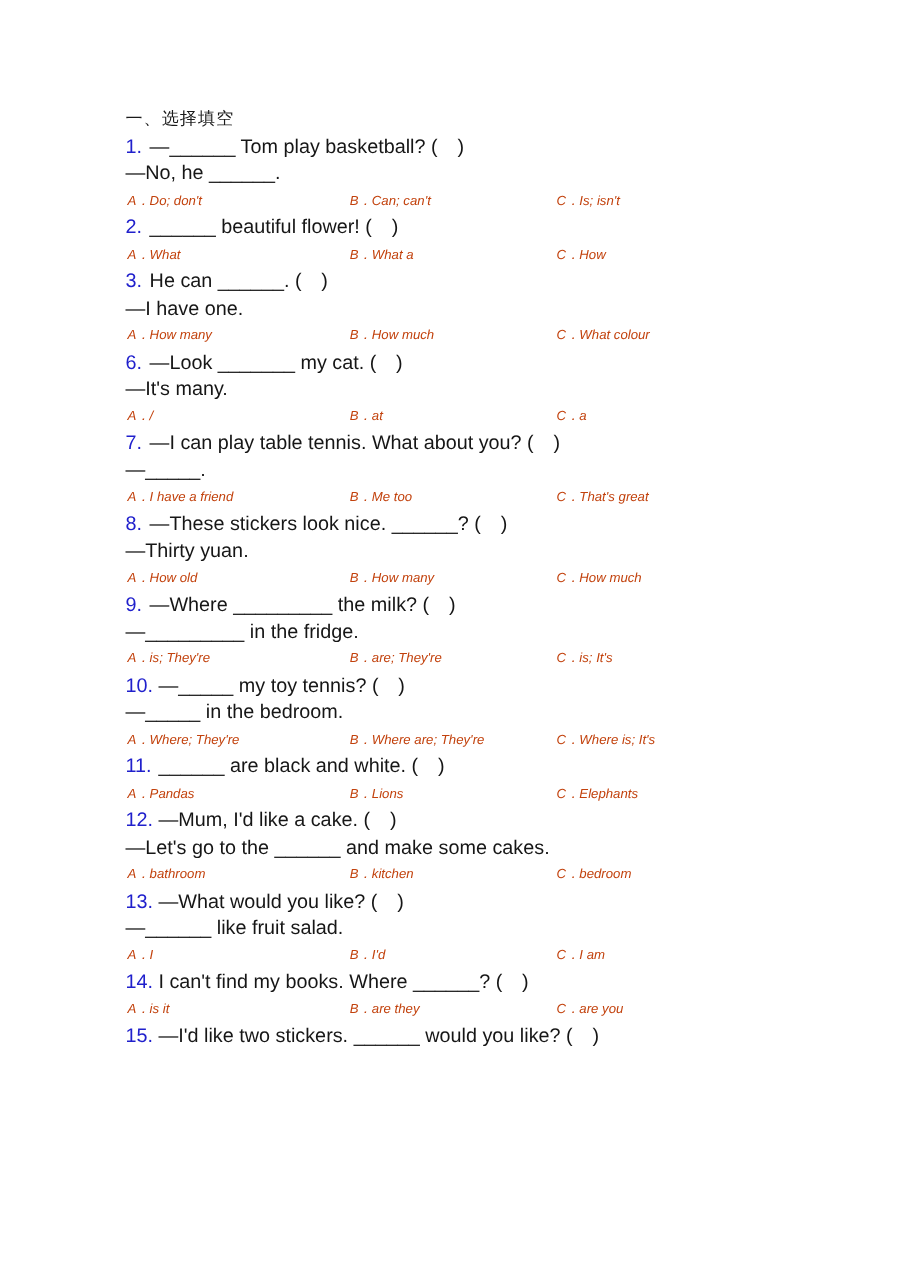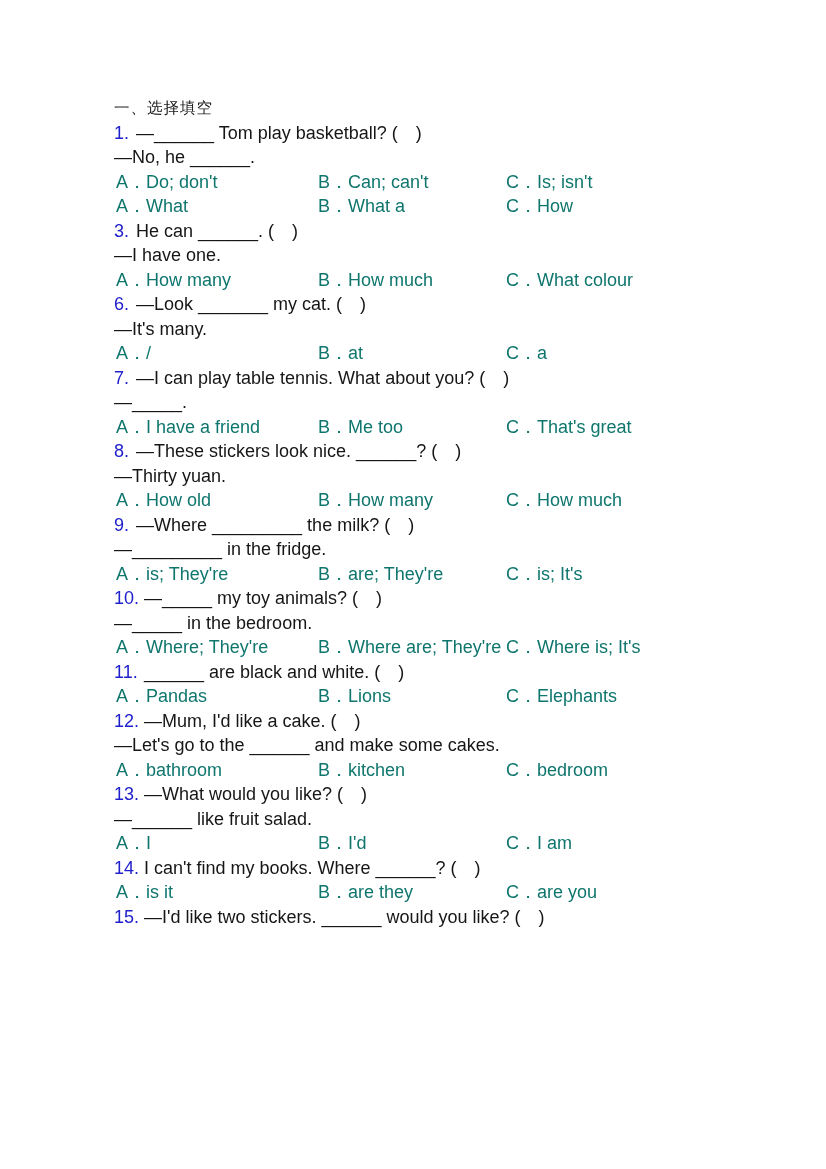--- a/index.html
+++ b/index.html
@@ -66,26 +66,27 @@
 
   .stem-text {
     color: #161616;
   }
 
   .cont-line {
     padding-left: 0px;
   }
 
   .opts-line {
-    font-size: 18px;
+    font-size: 12px;
     line-height: 24.5px;
     position: relative;
     height: 24.5px;
     white-space: nowrap;
-    color: #0f766e;
+    color: #c2410c;
+    font-style: italic;
   }
 
   .opt {
     position: absolute;
     top: 0;
     white-space: nowrap;
   }
   .opt.a { left: 2px; }
   .opt.b { left: 204px; }
   .opt.c { left: 392px; }
@@ -105,20 +106,21 @@
         <div class="q-block">
           <div class="stem-line"><span class="qnum">1.</span><span class="stem-text">—______ Tom play basketball? (　)</span></div>
           <div class="cont-line">—No, he ______.</div>
           <div class="opts-line">
             <span class="opt a"><span class="opt-letter">A．</span><span>Do; don't</span></span>
             <span class="opt b"><span class="opt-letter">B．</span><span>Can; can't</span></span>
             <span class="opt c"><span class="opt-letter">C．</span><span>Is; isn't</span></span>
           </div>
         </div>
         <div class="q-block">
+          <div class="stem-line"><span class="qnum">2.</span><span class="stem-text">______ beautiful flower! (　)</span></div>
           <div class="opts-line">
             <span class="opt a"><span class="opt-letter">A．</span><span>What</span></span>
             <span class="opt b"><span class="opt-letter">B．</span><span>What a</span></span>
             <span class="opt c"><span class="opt-letter">C．</span><span>How</span></span>
           </div>
         </div>
         <div class="q-block">
           <div class="stem-line"><span class="qnum">3.</span><span class="stem-text">He can ______. (　)</span></div>
         </div>
         <div class="q-block">
@@ -159,21 +161,21 @@
         <div class="q-block">
           <div class="stem-line"><span class="qnum">9.</span><span class="stem-text">—Where _________ the milk? (　)</span></div>
           <div class="cont-line">—_________ in the fridge.</div>
           <div class="opts-line">
             <span class="opt a"><span class="opt-letter">A．</span><span>is; They're</span></span>
             <span class="opt b"><span class="opt-letter">B．</span><span>are; They're</span></span>
             <span class="opt c"><span class="opt-letter">C．</span><span>is; It's</span></span>
           </div>
         </div>
         <div class="q-block">
-          <div class="stem-line"><span class="qnum wide">10.</span><span class="stem-text">—_____ my toy animals? (　)</span></div>
+          <div class="stem-line"><span class="qnum wide">10.</span><span class="stem-text">—_____ my toy tennis? (　)</span></div>
           <div class="cont-line">—_____ in the bedroom.</div>
           <div class="opts-line">
             <span class="opt a"><span class="opt-letter">A．</span><span>Where; They're</span></span>
             <span class="opt b"><span class="opt-letter">B．</span><span>Where are; They're</span></span>
             <span class="opt c"><span class="opt-letter">C．</span><span>Where is; It's</span></span>
           </div>
         </div>
         <div class="q-block">
           <div class="stem-line"><span class="qnum wide">11.</span><span class="stem-text">______ are black and white. (　)</span></div>
           <div class="opts-line">

